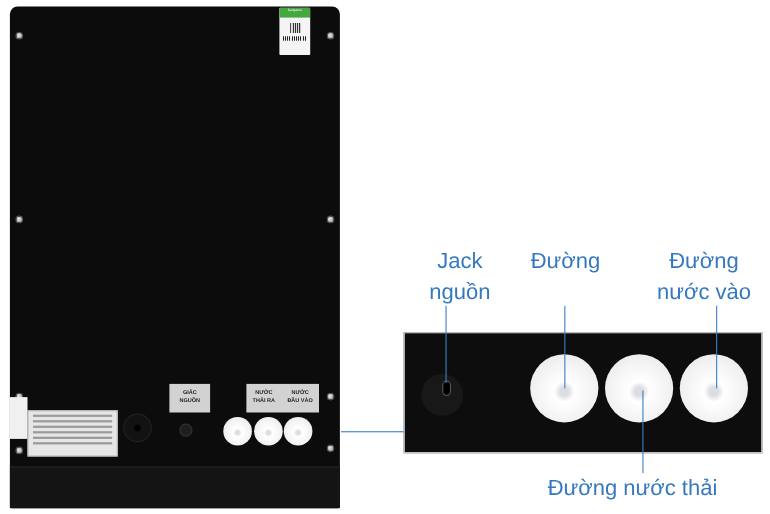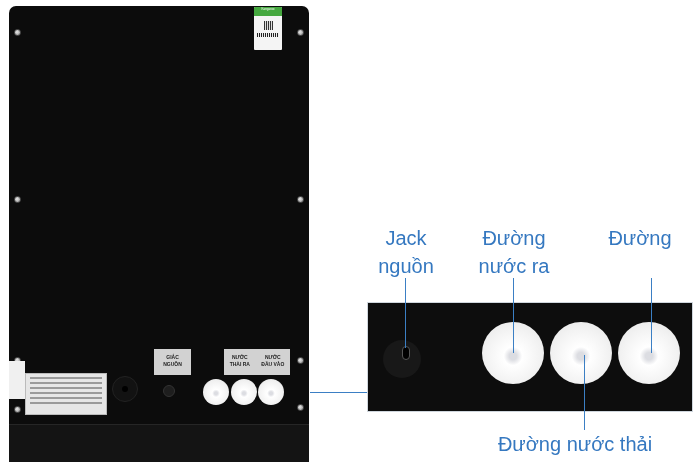--- a/index.html
+++ b/index.html
@@ -84,24 +84,24 @@
 <div class="inset-jack-core"></div>
 <div class="port" style="left:482px;top:322px;width:62px;height:62px"></div>
 <div class="port" style="left:550px;top:322px;width:62px;height:62px"></div>
 <div class="port" style="left:618px;top:322px;width:62px;height:62px"></div>
 
 <div class="line" style="left:405px;top:278px;width:1px;height:70px"></div>
 <div class="line" style="left:513px;top:278px;width:1px;height:75px"></div>
 <div class="line" style="left:651px;top:278px;width:1px;height:75px"></div>
 <div class="line" style="left:584px;top:355px;width:1px;height:75px"></div>
 
-<div class="label" style="left:368px;top:224px;width:76px">
+<div class="label" style="left:380px;top:224px;width:76px">
   <div>Jack</div>
     <div>nguồn</div>
 </div>
 <div class="label" style="left:470px;top:224px;width:88px">
   <div>Đường</div>
-    <div>nước ra</div>
 </div>
 <div class="label" style="left:590px;top:224px;width:100px">
   <div>Đường</div>
+    <div>nước vào</div>
 </div>
 <div class="label" style="left:486px;top:430px;width:178px">Đường nước thải</div>
 
 </body></html>

